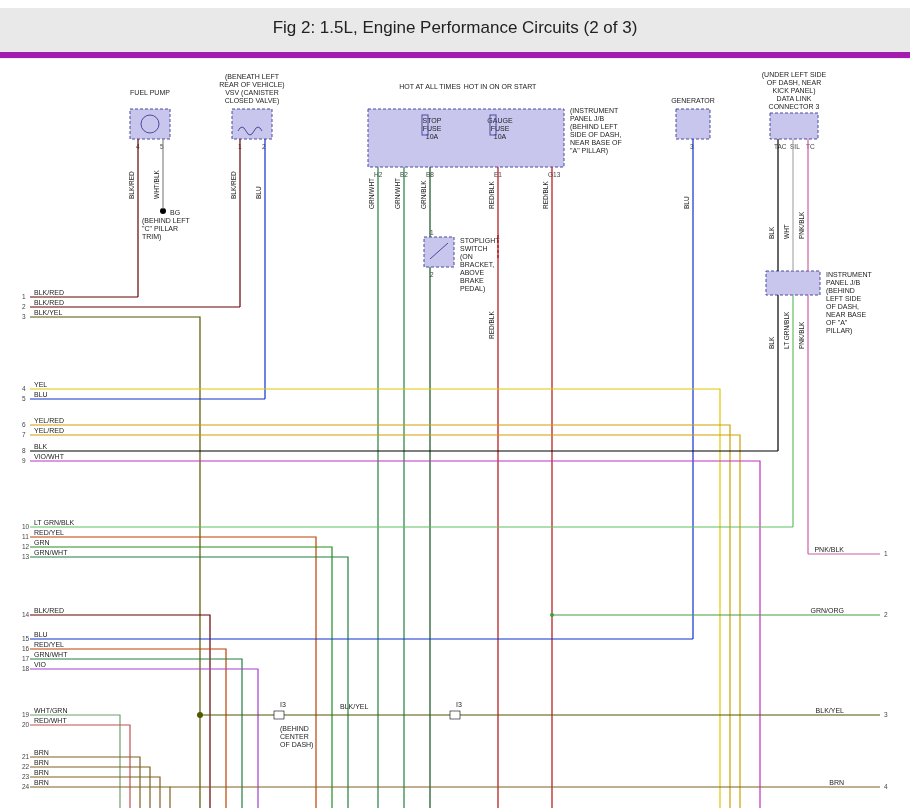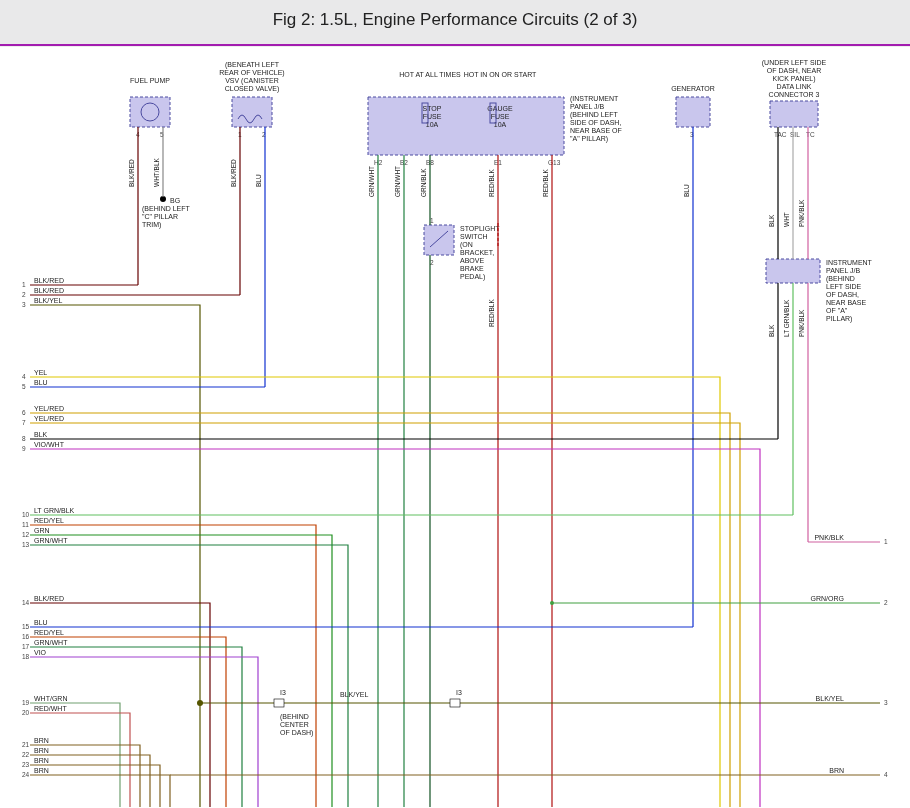--- a/index.html
+++ b/index.html
@@ -4,21 +4,22 @@
 <style>
   body {
     margin: 0;
     font-family: Arial, sans-serif;
     background: #fff;
     width: 910px;
   }
   .header {
     background: #e9e9ea;
     padding: 10px 0 14px 0;
-    border-bottom: 2px solid #a21caf;
+    border-bottom: 6px solid #a21caf;
+    margin-top: 8px;
   }
   .header h2 {
     margin: 0;
     text-align: center;
     font-size: 17px;
     font-weight: normal;
     color: #222;
   }
   .diagram-wrap {
     position: relative;

